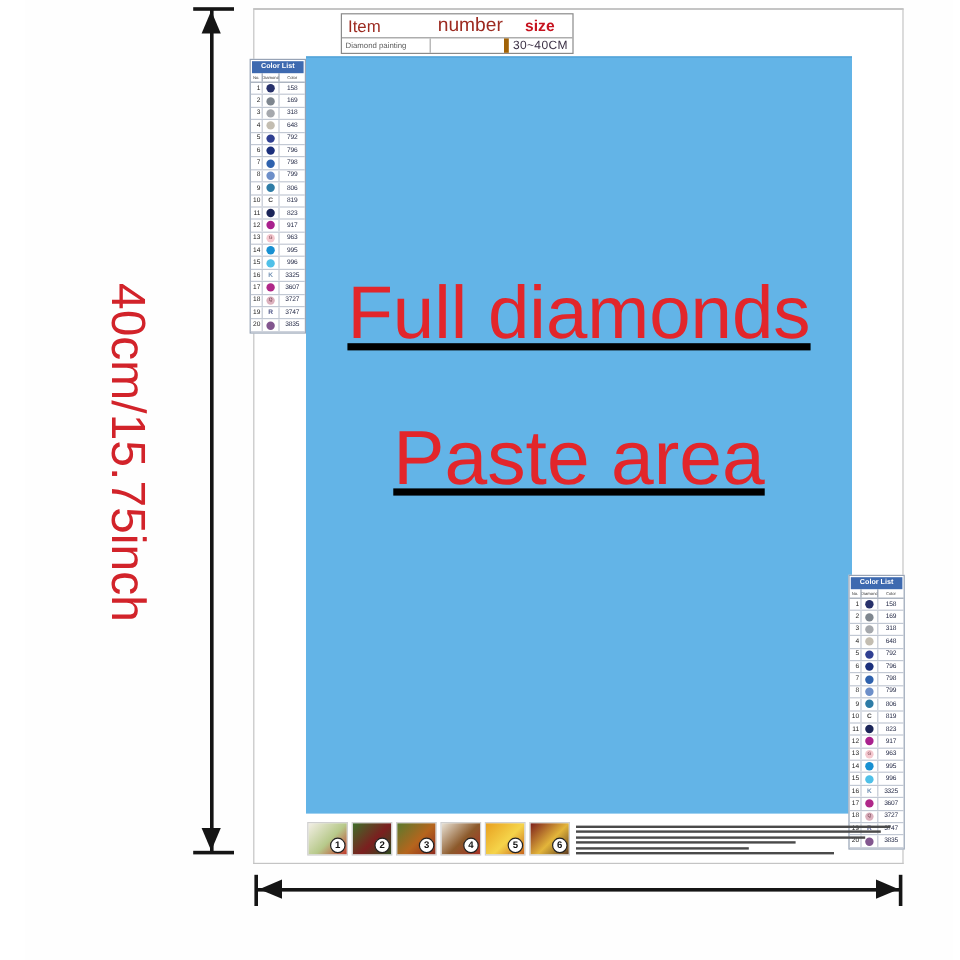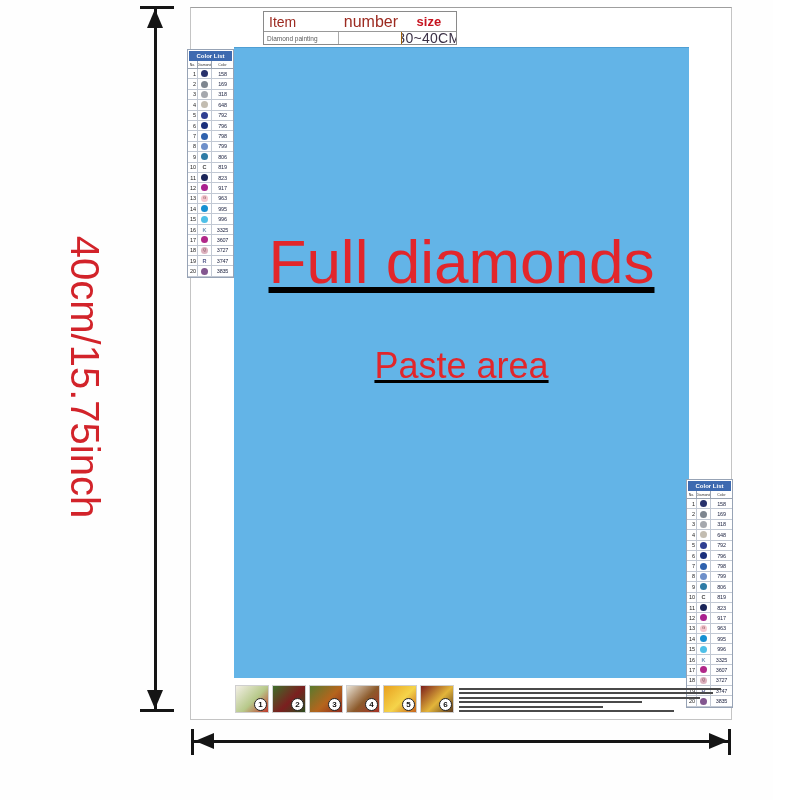--- a/index.html
+++ b/index.html
@@ -1,38 +1,38 @@
 <!DOCTYPE html>
 <html><head>
 <meta charset="utf-8">
 <style>
   html,body{margin:0;padding:0;background:#fff;}
   .stage{position:relative;width:773px;height:800px;background:#fefefe;overflow:hidden;
-         font-family:"Liberation Sans", sans-serif;}
+         font-family:"Liberation Sans", sans-serif;margin-left:21px;}
   
   .sheet{position:absolute;left:190px;top:7px;width:540px;height:711px;background:#ffffff;
          border:1px solid #c4c4c4;border-top-color:#9e9e9e;}
   
   .itab{position:absolute;left:72px;top:3px;width:192px;background:#fff;border:1px solid #8a8a8a;}
   .itab-head{display:flex;height:19px;align-items:center;border-bottom:1px solid #999;}
   .ih{overflow:hidden;white-space:nowrap;}
   .ih-item{width:38%;padding-left:5px;font-size:14px;color:#9c2a20;}
   .ih-number{width:33%;text-align:center;font-size:16px;color:#9c2a20;}
   .ih-size{width:29%;text-align:center;font-size:13px;font-weight:bold;color:#c6131f;}
   .itab-row{display:flex;height:12px;align-items:center;}
   .ir{overflow:hidden;white-space:nowrap;height:100%;display:flex;align-items:center;}
   .ir-item{width:38%;padding-left:3px;font-size:6.5px;color:#5a5a5a;}
   .ir-number{width:33%;border-left:1px solid #aaa;}
-  .ir-size{width:29%;border-left:1px solid #a16207;justify-content:center;font-size:14px;color:#3c3146;letter-spacing:.3px;}
+  .ir-size{width:29%;border-left:4px solid #a16207;justify-content:center;font-size:10px;color:#3c3146;letter-spacing:.3px;}
   
   .paste{position:absolute;left:43px;top:39px;width:455px;height:631px;background:#63b4e7;
          border-top:1px solid #4f9fd4;display:flex;flex-direction:column;align-items:center;
          padding-top:178px;box-sizing:border-box;}
   .paste-l1{font-size:62px;color:#e2262b;line-height:1.15;white-space:nowrap;}
-  .paste-l2{font-size:36px;color:#e2262b;margin-top:48px;line-height:1.15;white-space:nowrap;}
+  .paste-l2{font-size:64px;color:#e2262b;margin-top:48px;line-height:1.15;white-space:nowrap;}
   
   .clist{position:absolute;width:47px;background:#fff;border:1px solid #97a3b5;box-sizing:border-box;}
   .cl-title{height:10px;margin:1px 1px 0 1px;background:#3e6ab0;color:#fff;font-size:6px;font-weight:bold;
             display:flex;align-items:center;justify-content:center;overflow:hidden;white-space:nowrap;}
   .cl-cols{display:flex;height:7px;align-items:center;border-bottom:1px solid #9aa4b2;font-size:3.5px;color:#333;}
   .cl-cols span{overflow:hidden;white-space:nowrap;text-align:center;}
   .cc-no{width:9px;}
   .cc-sym{width:13px;border-left:1px solid #9aa4b2;border-right:1px solid #9aa4b2;height:100%;
           display:flex;align-items:center;justify-content:center;}
   .cc-code{flex:1;}

